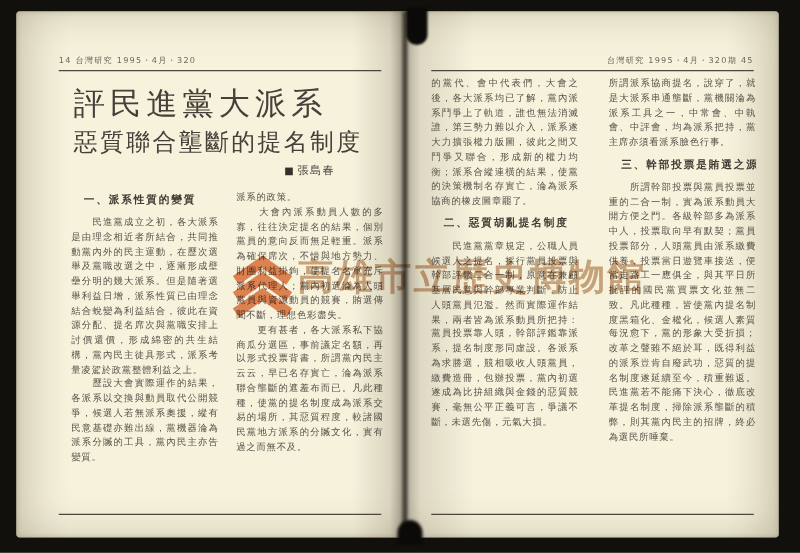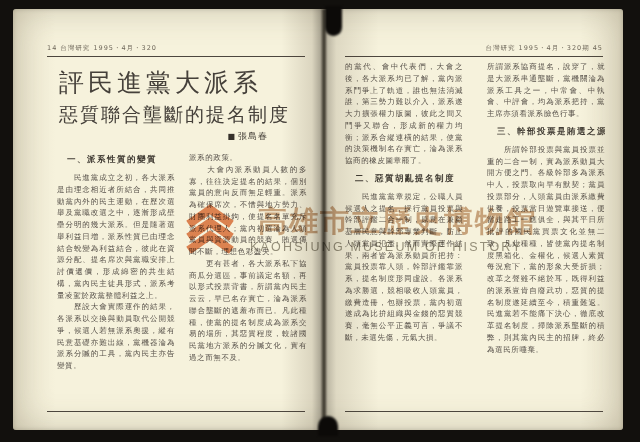--- a/index.html
+++ b/index.html
@@ -48,21 +48,21 @@
              text-align:justify;white-space:pre-line;filter:blur(0.25px);}
   .sec-heading{font-size:8.5px;font-weight:bold;color:#403b33;letter-spacing:1.5px;
                margin:6px 0 6px 10px;filter:blur(0.2px);white-space:nowrap;}
   .sec-heading.first{margin-top:2px;}
 
   .watermark{position:absolute;left:180px;top:196px;width:372px;height:72px;
              mix-blend-mode:multiply;pointer-events:none;}
   .wm-logo{position:absolute;left:4px;top:6px;width:52px;height:52px;opacity:0.82;}
   .wm-cn{position:absolute;left:58px;top:6px;font-size:29px;font-weight:bold;letter-spacing:2px;
          color:rgba(176,119,71,0.62);white-space:nowrap;filter:blur(0.3px);
-         font-family:"DejaVu Sans",sans-serif;margin-left:20px;}
+         font-family:"DejaVu Sans",sans-serif;}
   .wm-en{position:absolute;left:70px;top:44px;font-size:12.5px;letter-spacing:2.2px;
          color:rgba(126,120,108,0.78);white-space:nowrap;
          font-family:"Liberation Sans","DejaVu Sans",sans-serif;}
 </style>
 </head>
 <body>
 
 <div class="scan">
   <div class="paper"></div>
 
@@ -117,15 +117,14 @@
   <div class="gutter-cap-top"></div>
   <div class="gutter-cap-bottom"></div>
 
   <div class="watermark">
     <svg class="wm-logo" viewBox="0 0 54 56" xmlns="http://www.w3.org/2000/svg">
       <polyline points="4,24 27,8 50,24" fill="none" stroke="#dd6f3a" stroke-width="9"></polyline>
       <polyline points="4,38 27,22 50,38" fill="none" stroke="#dd6f3a" stroke-width="9"></polyline>
       <polyline points="4,52 27,36 50,52" fill="none" stroke="#dd6f3a" stroke-width="9"></polyline>
     </svg>
     <div class="wm-cn">高雄市立歷史博物館</div>
-    <div class="wm-en">KAOHSIUNG MUSEUM OF HISTORY</div>
   </div>
 </div>
 
 </body></html>

